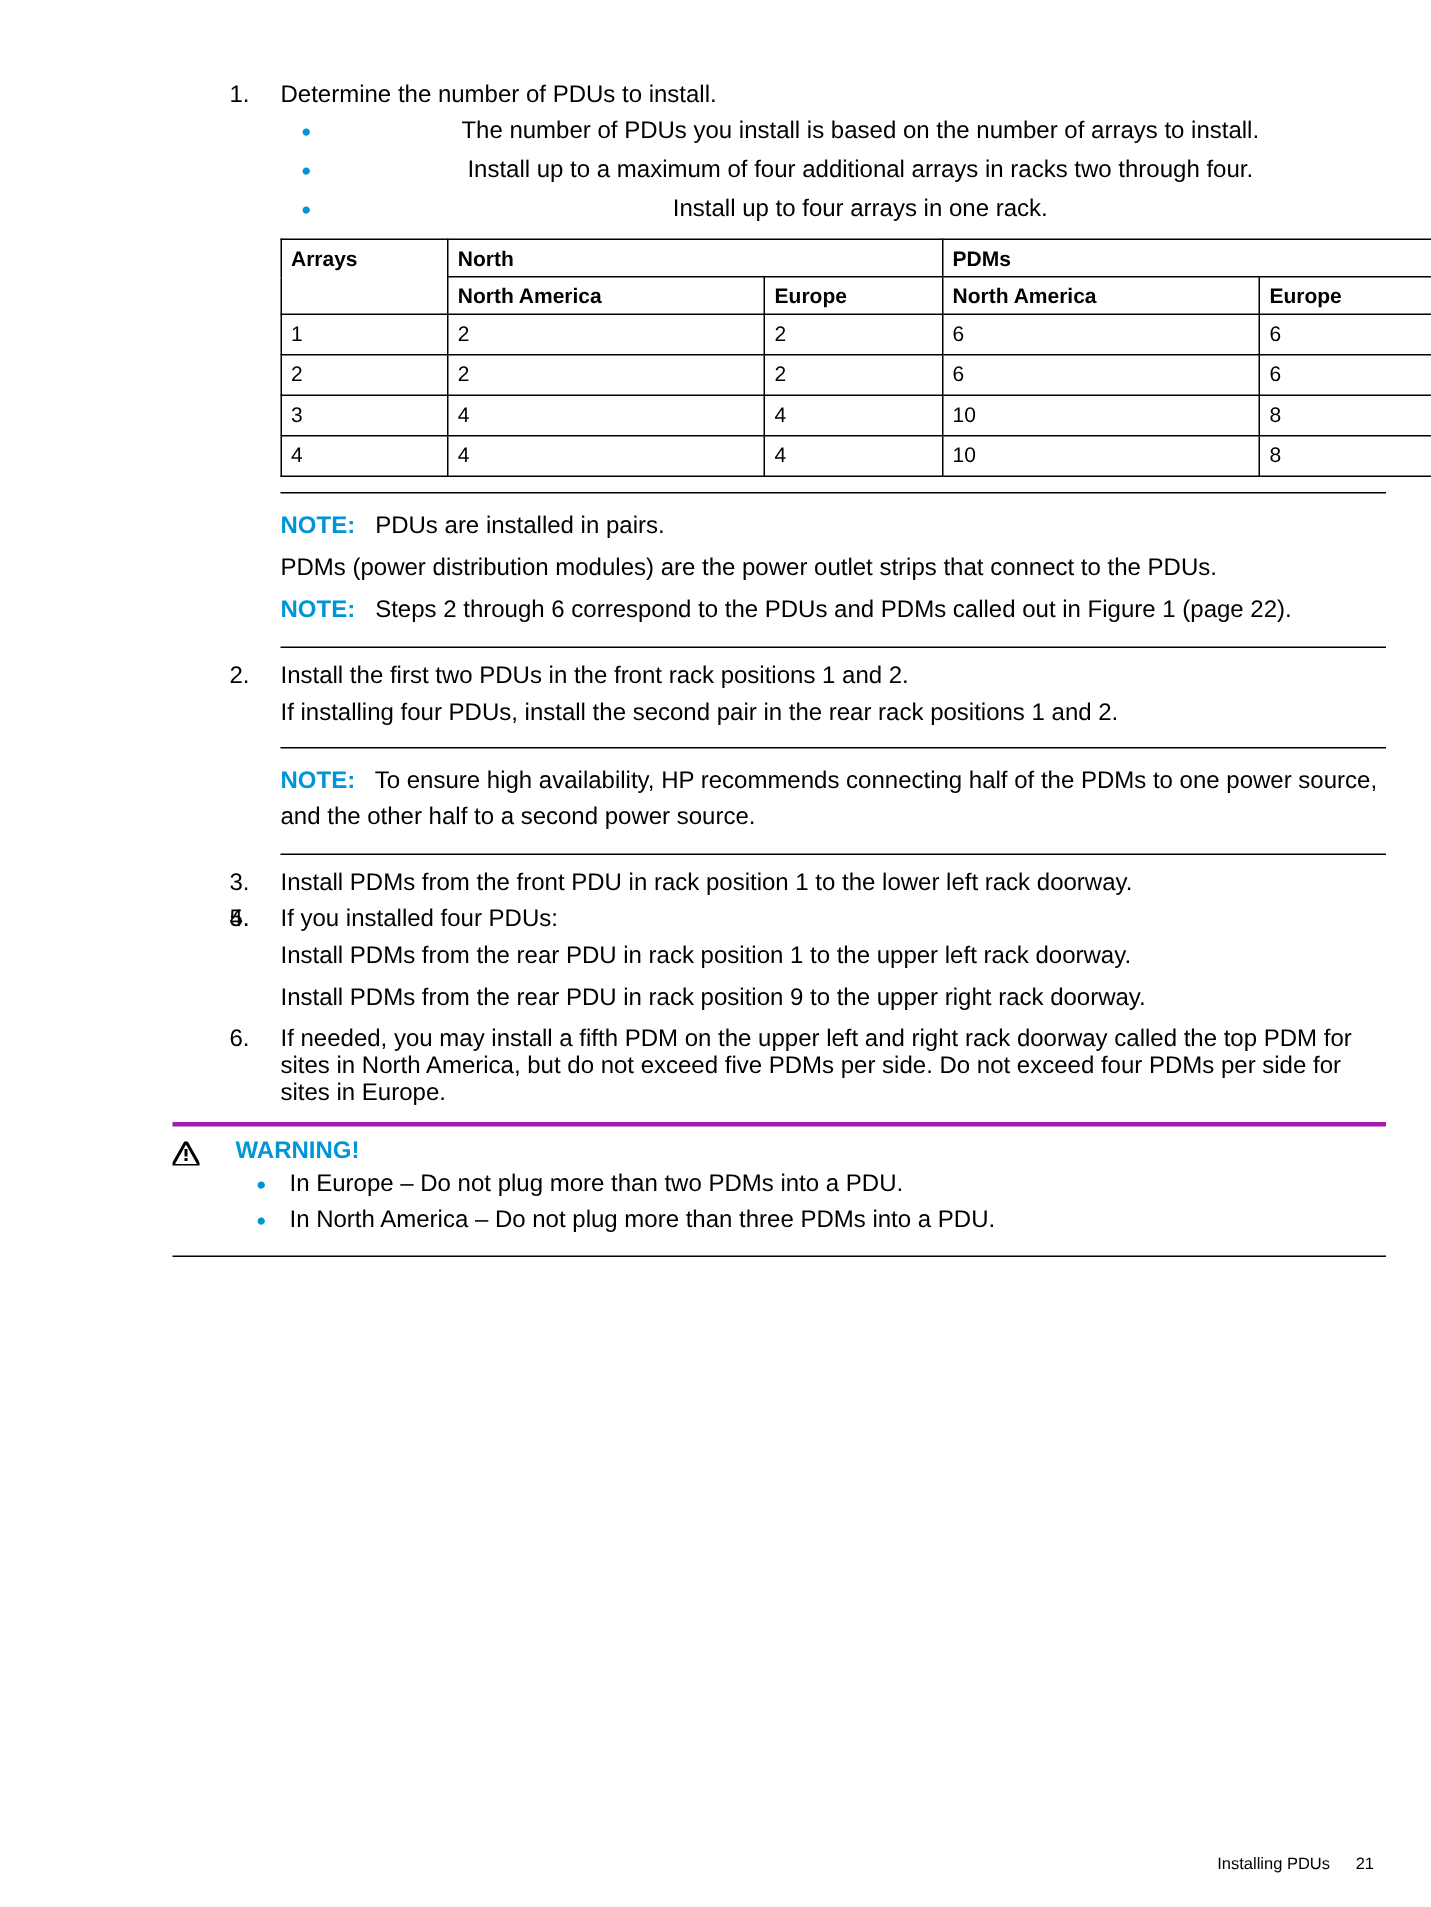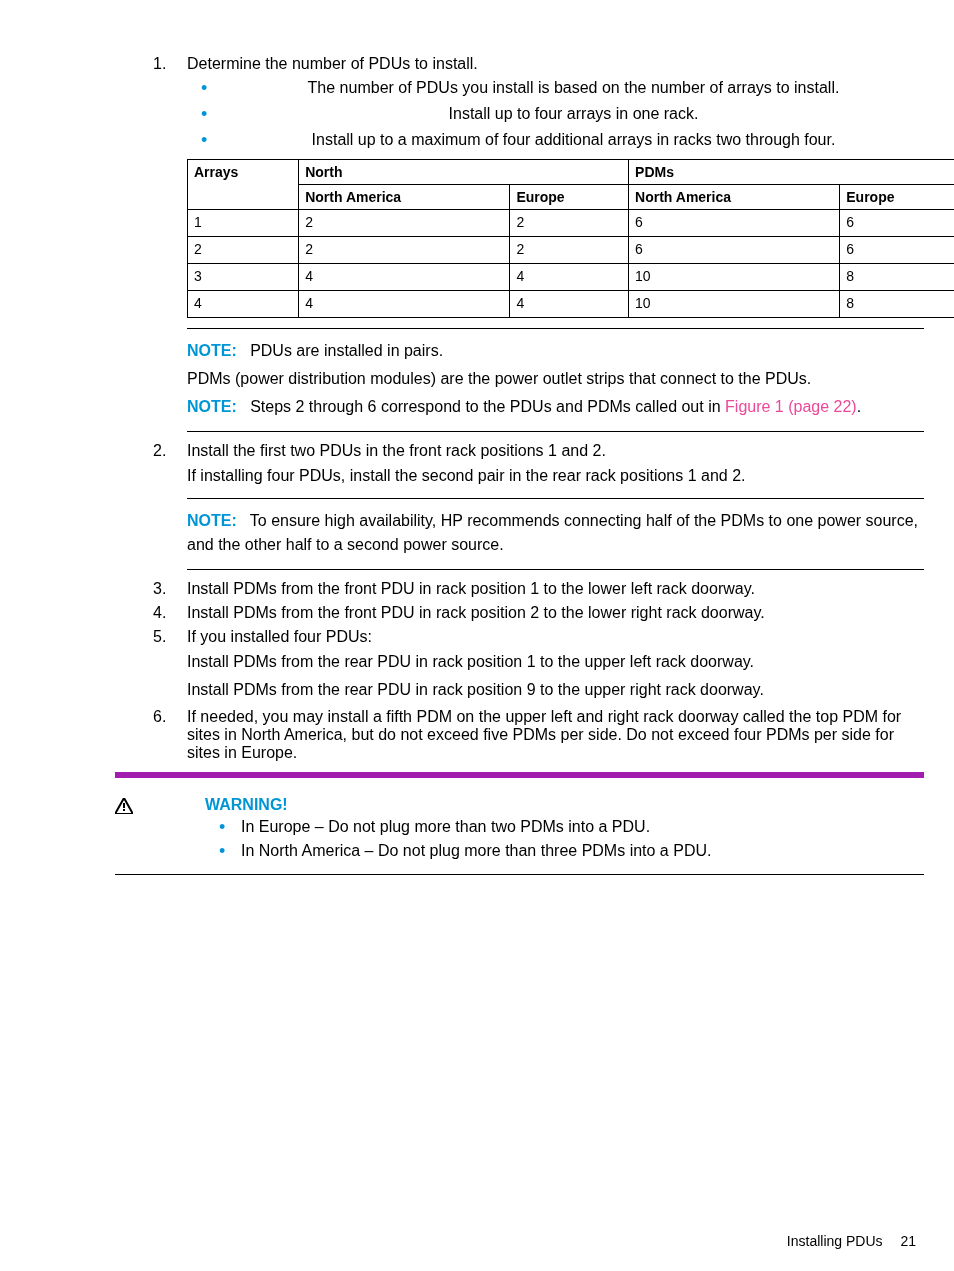--- a/index.html
+++ b/index.html
@@ -71,28 +71,27 @@
     border-top: 1px solid #000;
     border-bottom: 1px solid #000;
     padding: 6px 0 8px 0;
     margin: 10px 0 10px 72px;
     line-height: 1.5;
   }
   .note-label {
     color: #0096d6;
     font-weight: bold;
   }
-  .link { color: #ec4899; }
+  .link { color: #000000; }
   .warn-row {
     display: flex;
-    border-top: 6px solid #a21caf;
+    border-top: 3px solid #a21caf;
     border-bottom: 1px solid #000;
     margin: 10px 0 10px 0;
-    padding: 18px 0 8px 0;
-    gap: 48px;
+    padding: 8px 0 8px 0;
   }
   .warn-icon {
     width: 42px;
     flex: 0 0 42px;
     font-size: 18px;
     padding-top: 2px;
   }
   .warn-body { flex: 1; }
   .warn-label {
     color: #0096d6;
@@ -115,39 +114,39 @@
     left: 14px;
     top: 0;
     color: #0096d6;
     font-size: 18px;
     line-height: 1;
   }
   .footer {
     position: absolute;
     right: 38px;
     bottom: 22px;
-    font-size: 14px;
+    font-size: 11px;
   }
   .footer .pnum { margin-left: 14px; }
   p { margin: 4px 0; line-height: 1.5; }
 </style>
 </head>
 <body>
 
 <div class="page">
 
   <ol class="main">
 
     <li>
       <span class="num">1.</span>
       <span>Determine the number of PDUs to install.</span>
       <ul class="sub">
         <li>The number of PDUs you install is based on the number of arrays to install.</li>
+        <li>Install up to a maximum of four additional arrays in racks two through four.</li>
         <li>Install up to four arrays in one rack.</li>
-        <li>Install up to a maximum of four additional arrays in racks two through four.</li>
       </ul>
     </li>
   </ol>
 
   <table class="pdu">
     <tbody>
         <tr>
       <th rowspan="2">Arrays</th>
       <th colspan="2">North</th>
       <th colspan="2">PDMs</th>
@@ -216,21 +215,20 @@
     </p>
   </div>
 
   <ol class="main">
     <li>
       <span class="num">3.</span>
       <span>Install PDMs from the front PDU in rack position 1 to the lower left rack doorway.</span>
     </li>
     <li>
       <span class="num">4.</span>
-      <span>Install PDMs from the front PDU in rack position 2 to the lower right rack doorway.</span>
     </li>
     <li>
       <span class="num">5.</span>
       <span>If you installed four PDUs:</span>
       <p>Install PDMs from the rear PDU in rack position 1 to the upper left rack doorway.</p>
       <p>Install PDMs from the rear PDU in rack position 9 to the upper right rack doorway.</p>
     </li>
     <li>
       <span class="num">6.</span>
       <span>If needed, you may install a fifth PDM on the upper left and right rack doorway called the top PDM for sites in North America, but do not exceed five PDMs per side. Do not exceed four PDMs per side for sites in Europe.</span>

